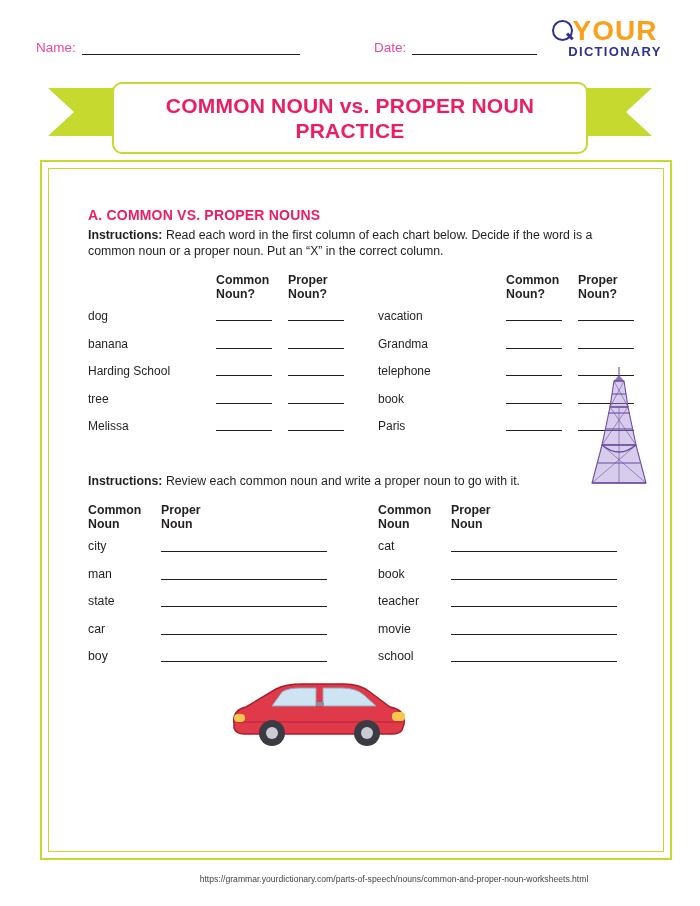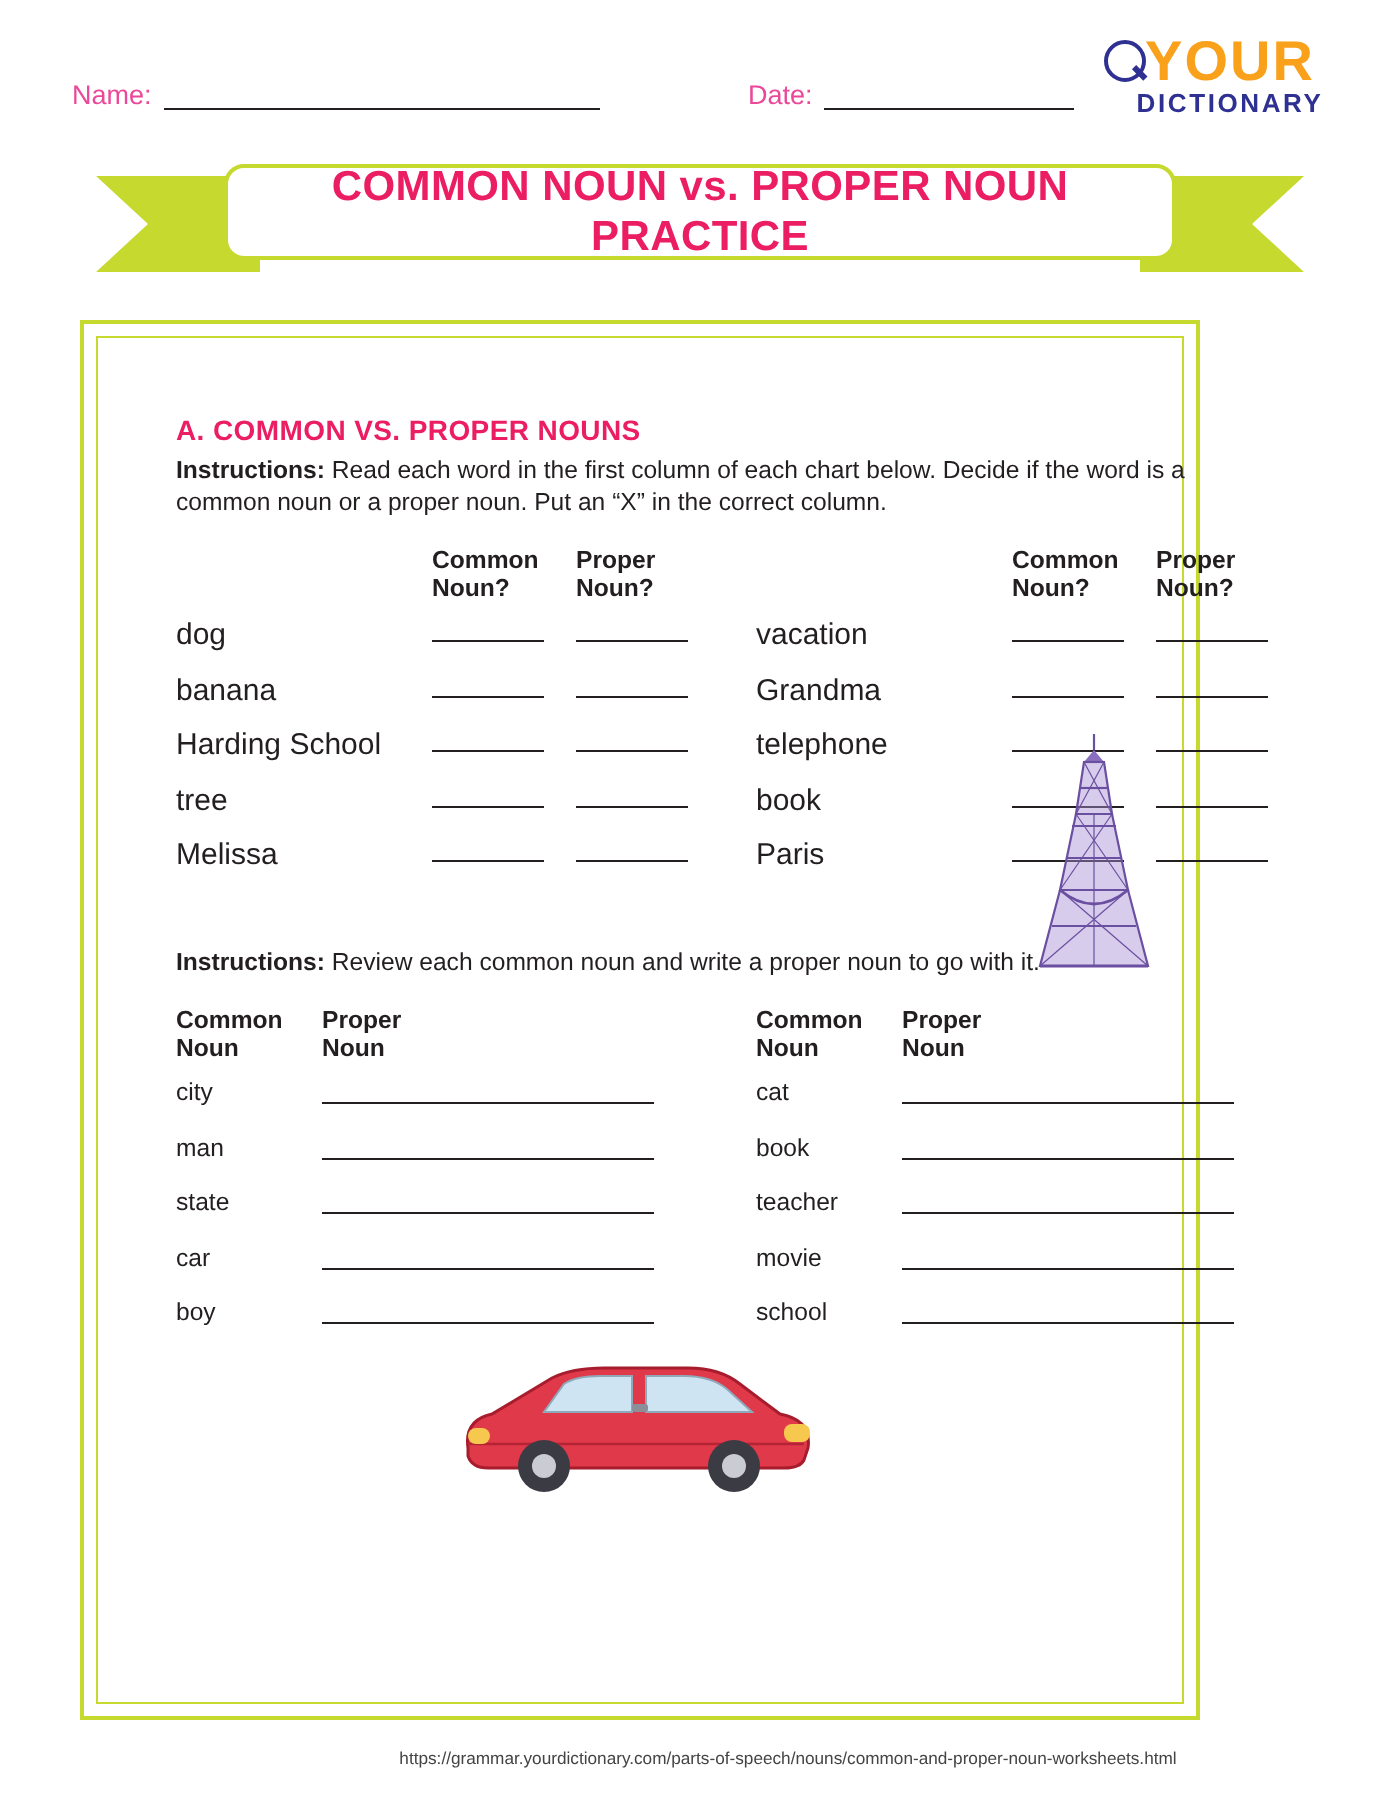--- a/index.html
+++ b/index.html
@@ -121,21 +121,21 @@
   }
   .ribbon-right {
     right: 48px;
     clip-path: polygon(0 0, 100% 0, calc(100% - 26px) 50%, 100% 100%, 0 100%);
   }
   .banner {
     position: absolute;
     left: 112px;
     top: 0;
     width: 476px;
-    height: 48px;
+    height: 72px;
     background: #ffffff;
     border: 2.5px solid #c6d92e;
     border-radius: 10px;
     display: flex;
     align-items: center;
     justify-content: center;
     box-sizing: border-box;
   }
   .banner-title {
     color: #ec1e63;
@@ -144,21 +144,21 @@
     text-align: center;
     line-height: 25px;
     letter-spacing: 0.2px;
   }
 
   
   .frame {
     position: absolute;
     left: 40px;
     top: 160px;
-    width: 560px;
+    width: 632px;
     height: 700px;
     border: 2.5px solid #c6d92e;
     box-sizing: border-box;
     padding-left: 44px;
   }
   .frame-inner {
     position: absolute;
     left: 6px;
     top: 6px;
     right: 6px;
@@ -216,21 +216,21 @@
   .col-head.c2 { left: 200px; }
 
   .chart-row {
     position: relative;
     height: 27.5px;
   }
   .word {
     position: absolute;
     left: 0;
     top: 2px;
-    font-size: 15px;
+    font-size: 12px;
     text-align: right;
   }
   .blank {
     position: absolute;
     top: 12px;
     width: 56px;
     border-bottom: 1.3px solid #231f20;
     height: 1px;
   }
   .blank.b1 { left: 128px; }

